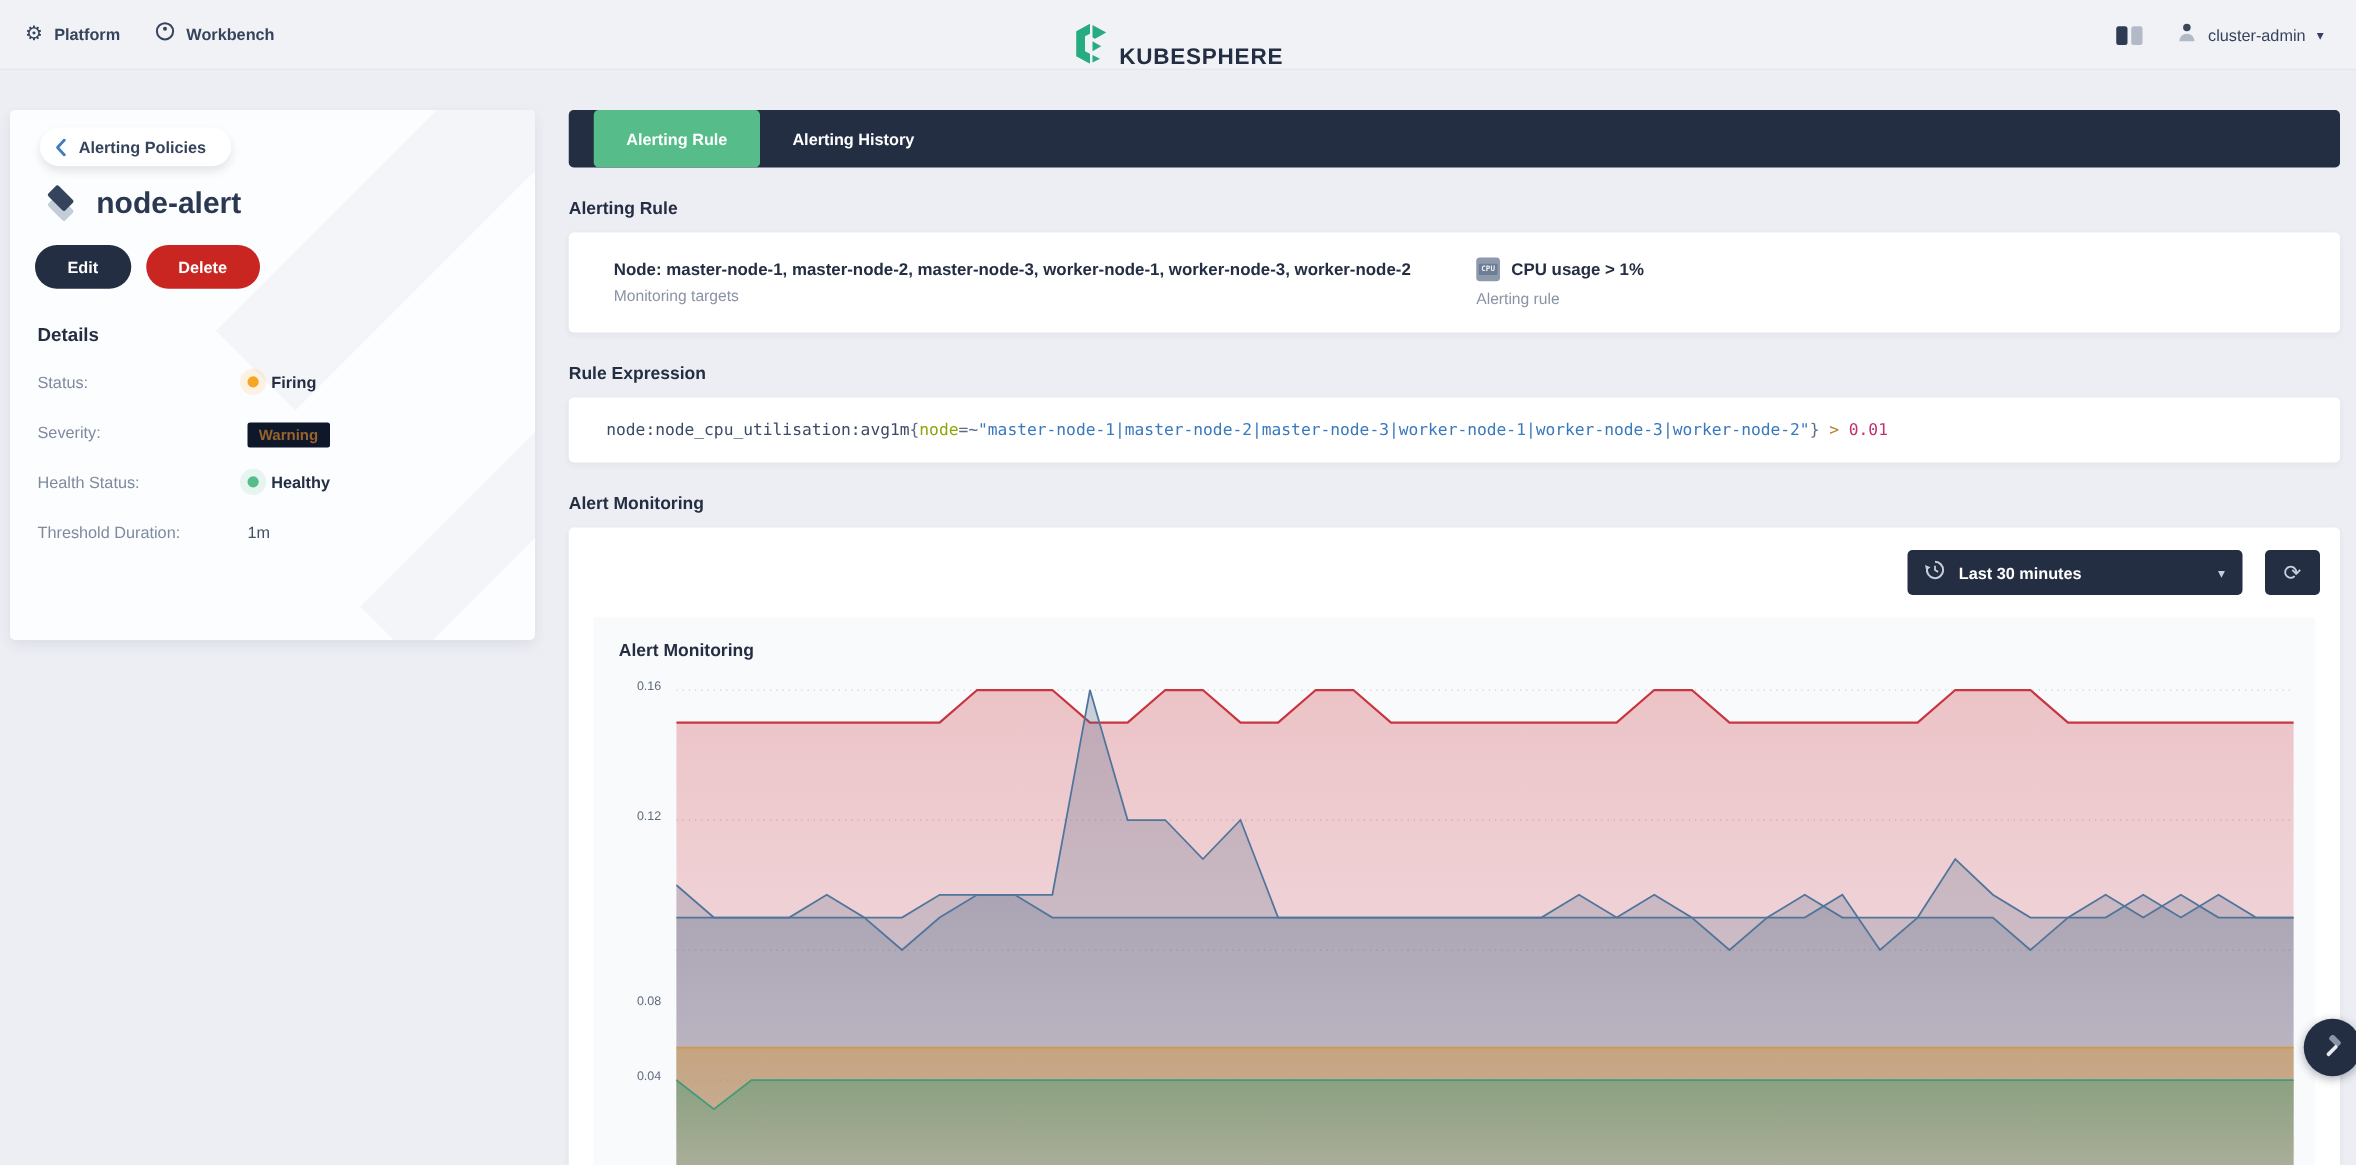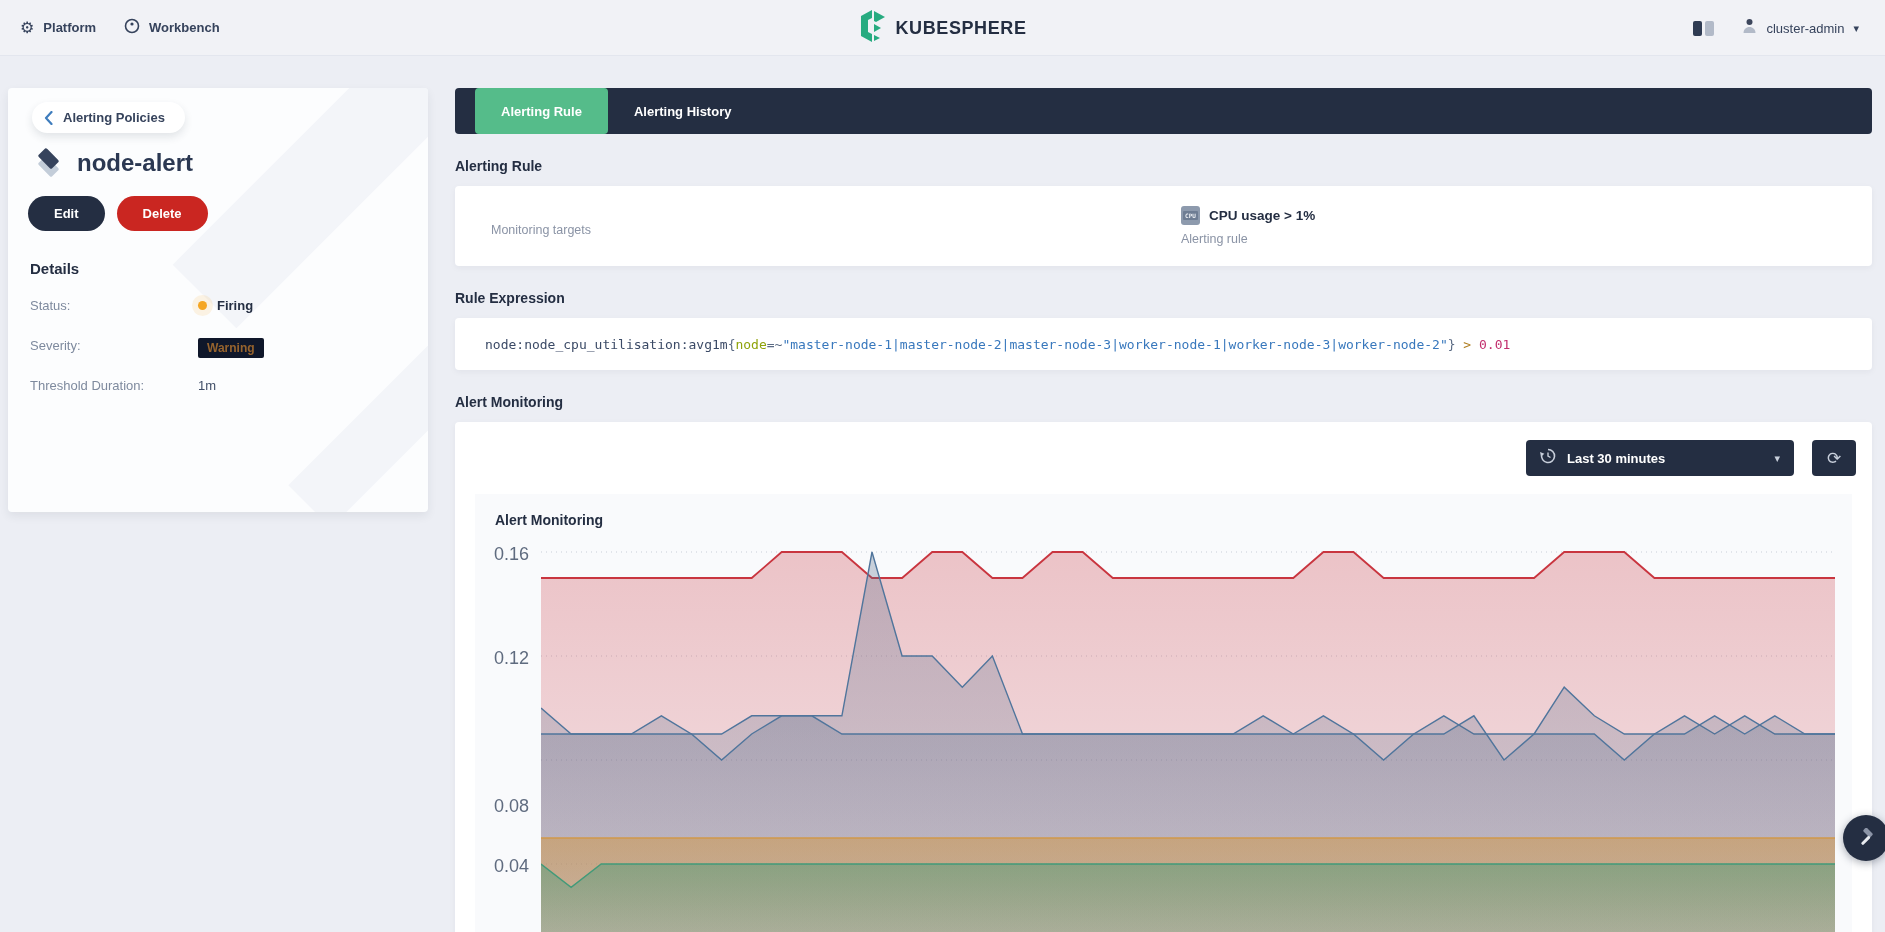--- a/index.html
+++ b/index.html
@@ -7,21 +7,21 @@
     font-family:"Liberation Sans", sans-serif; color:#36435c; }
 
   
   .header { position:absolute; left:0; top:0; width:1885px; height:56px;
     background:#f1f2f6; border-bottom:1px solid #e3e6ee; display:flex; align-items:center; }
   .hleft { display:flex; align-items:center; gap:6px; padding-left:20px; }
   .hitem { display:flex; align-items:center; gap:9px; padding:0 22px 0 0; cursor:pointer; }
   .hitem .txt { font-size:13px; font-weight:bold; color:#36435c; }
   .gear { font-size:16px; color:#36435c; line-height:1; }
   .logo { position:absolute; left:50%; top:0; transform:translateX(-50%); height:56px;
-    display:flex; align-items:center; gap:9px; }
+    display:flex; align-items:flex-end; gap:9px; }
   .logo-word { font-size:18px; font-weight:bold; color:#242e42; letter-spacing:0.6px; }
   .hright { position:absolute; right:0; top:0; height:56px; display:flex; align-items:center; gap:28px; padding-right:26px; }
   .panels-icon { display:flex; gap:3px; cursor:pointer; }
   .panels-icon i { display:block; width:9px; height:15px; border-radius:2px; }
   .panels-icon i.a { background:#2f3b52; } .panels-icon i.b { background:#b2bac8; }
   .usermenu { display:flex; align-items:center; gap:9px; cursor:pointer; }
   .usermenu .name { font-size:13px; color:#36435c; }
   .caret { font-size:11px; color:#36435c; }
 
   
@@ -77,21 +77,21 @@
   .moncard { height:520px; position:relative; }
   .timedd { position:absolute; left:1071px; top:18px; width:268px; height:36px; background:#242e42;
     border-radius:4px; color:#fff; display:flex; align-items:center; gap:11px; padding:0 14px; cursor:pointer; }
   .timedd .tl { font-size:13px; font-weight:bold; flex:1; }
   .refbtn { position:absolute; left:1357px; top:18px; width:44px; height:36px; background:#242e42;
     border-radius:4px; color:#c8cfdb; font-size:17px; display:flex; align-items:center;
     justify-content:center; cursor:pointer; }
   .monpanel { position:absolute; left:20px; top:72px; width:1377px; height:450px;
     background:#f9fafc; overflow:hidden; }
   .chart-title { position:absolute; left:20px; top:18px; font-size:14px; font-weight:bold; color:#242e42; }
-  .ytick { position:absolute; width:46px; text-align:right; font-size:18px; color:#5f6b7f; }
+  .ytick { position:absolute; width:46px; text-align:right; font-size:10px; color:#5f6b7f; }
   #chart-host { position:absolute; left:66px; top:10px; width:1294px; height:432px; }
 
   
   .toolbox { position:absolute; left:1843px; top:815px; width:46px; height:46px; border-radius:50%;
     background:#242e42; box-shadow:0 2px 8px rgba(36,46,66,0.4); cursor:pointer;
     display:flex; align-items:center; justify-content:center; }
 </style>
 </head>
 <body>
 
@@ -166,35 +166,40 @@
         <span class="lab">Status:</span>
         <span class="val strong"><span class="dot" style="background: rgb(245, 166, 35); box-shadow: rgba(245, 166, 35, 0.12) 0px 0px 0px 6px;"></span>Firing</span>
       </div>
       <div class="drow">
         <span class="lab">Severity:</span>
         <span class="val">
           <span class="badge">Warning</span>
         </span>
       </div>
       <div class="drow">
+        <span class="lab">Health Status:</span>
+        <span class="val strong"><span class="dot" style="background: rgb(85, 188, 138); box-shadow: rgba(85, 188, 138, 0.12) 0px 0px 0px 6px;"></span>Healthy</span>
+      </div>
+      <div class="drow">
         <span class="lab">Threshold Duration:</span>
         <span class="val">1m</span>
       </div>
     </div>
 </div>
 
 <div class="main">
   <div class="tabbar" id="tabs">
       <div class="tab active">Alerting Rule</div>
       <div class="tab">Alerting History</div>
     </div>
 
   <div class="sec-title">Alerting Rule</div>
   <div class="card rulecard">
     <div class="rcol first">
+      <div class="v">Node: master-node-1, master-node-2, master-node-3, worker-node-1, worker-node-3, worker-node-2</div>
       <div class="l">Monitoring targets</div>
     </div>
     <div class="rcol">
       <div class="v">
         <span class="cpu-icon">
             <b>CPU</b>
           </span>
         <span>CPU usage &gt; 1%</span>
       </div>
       <div class="l">Alerting rule</div>

